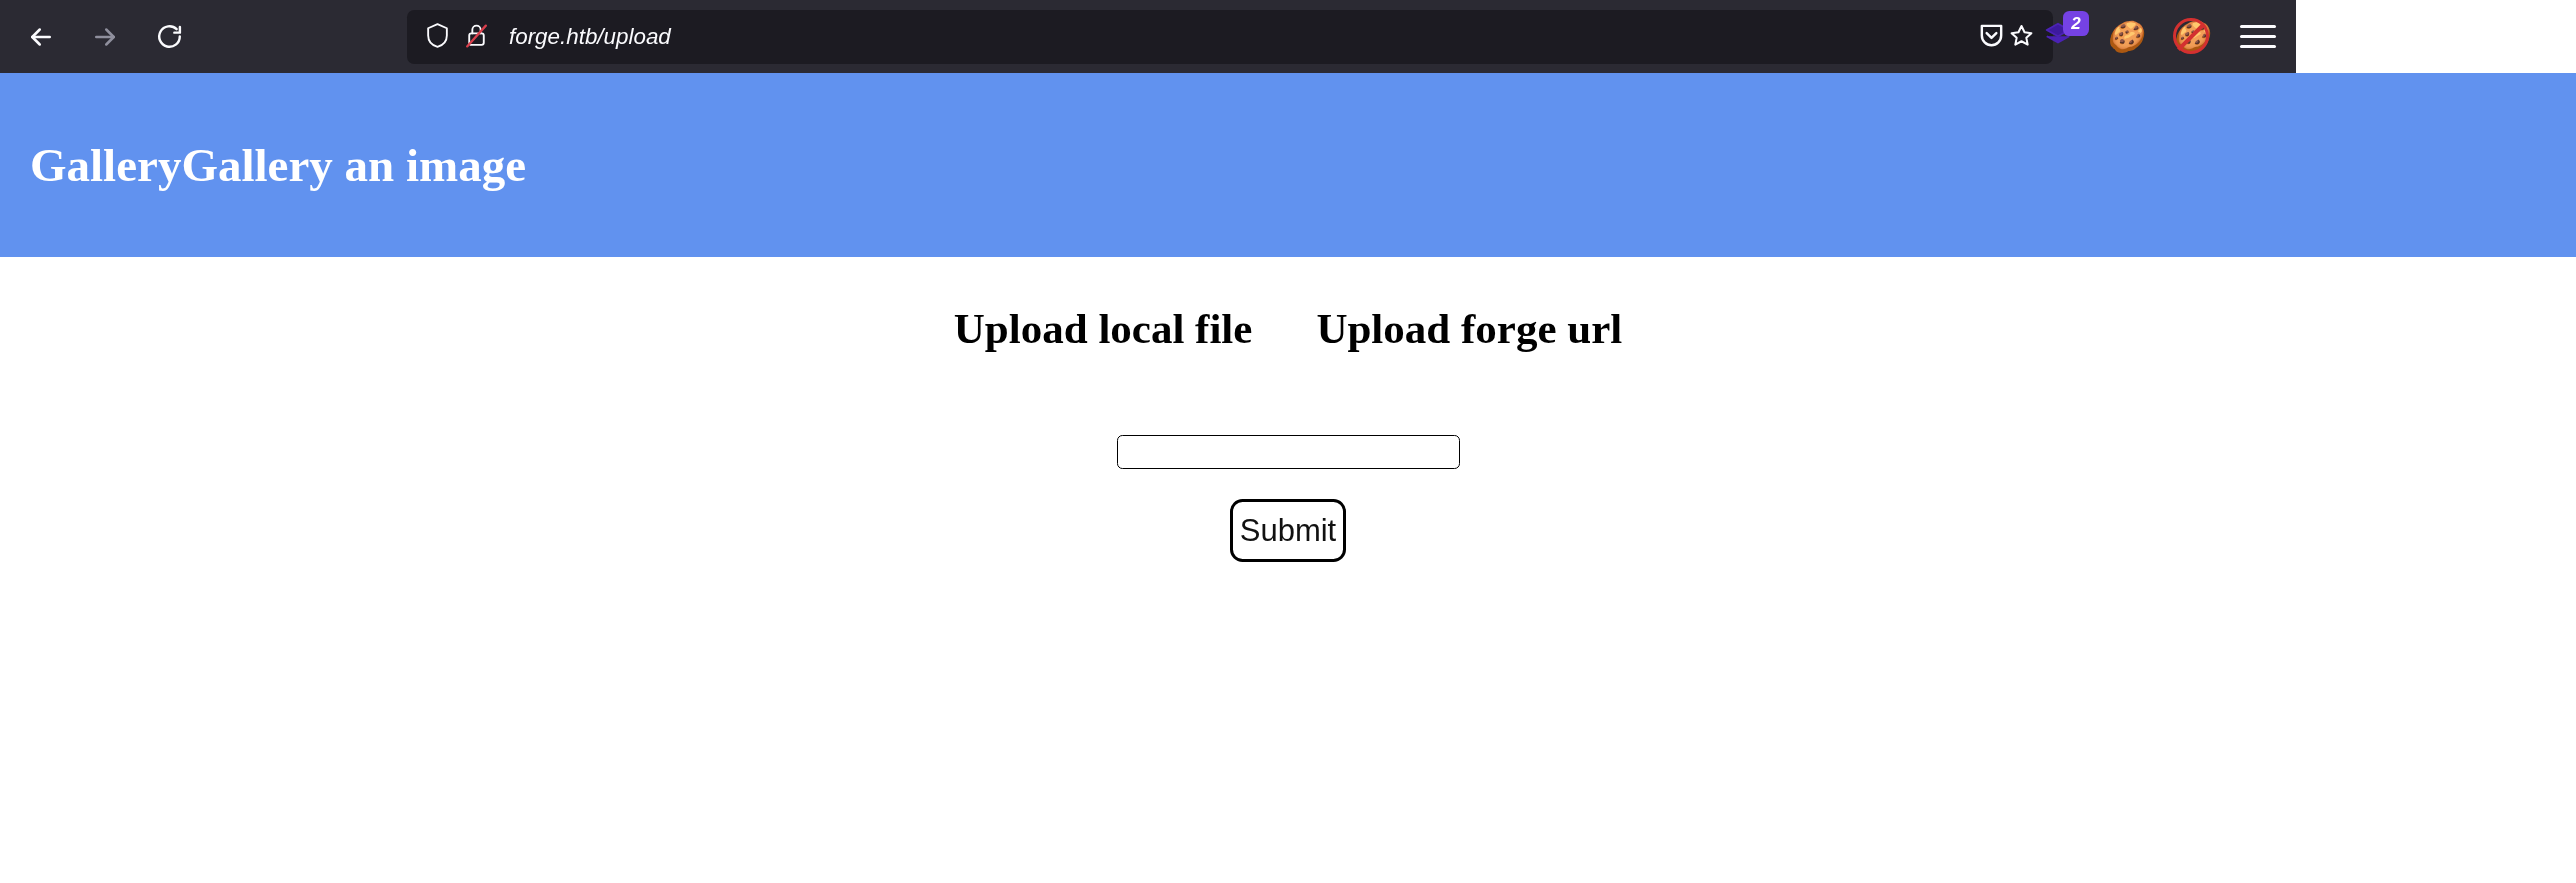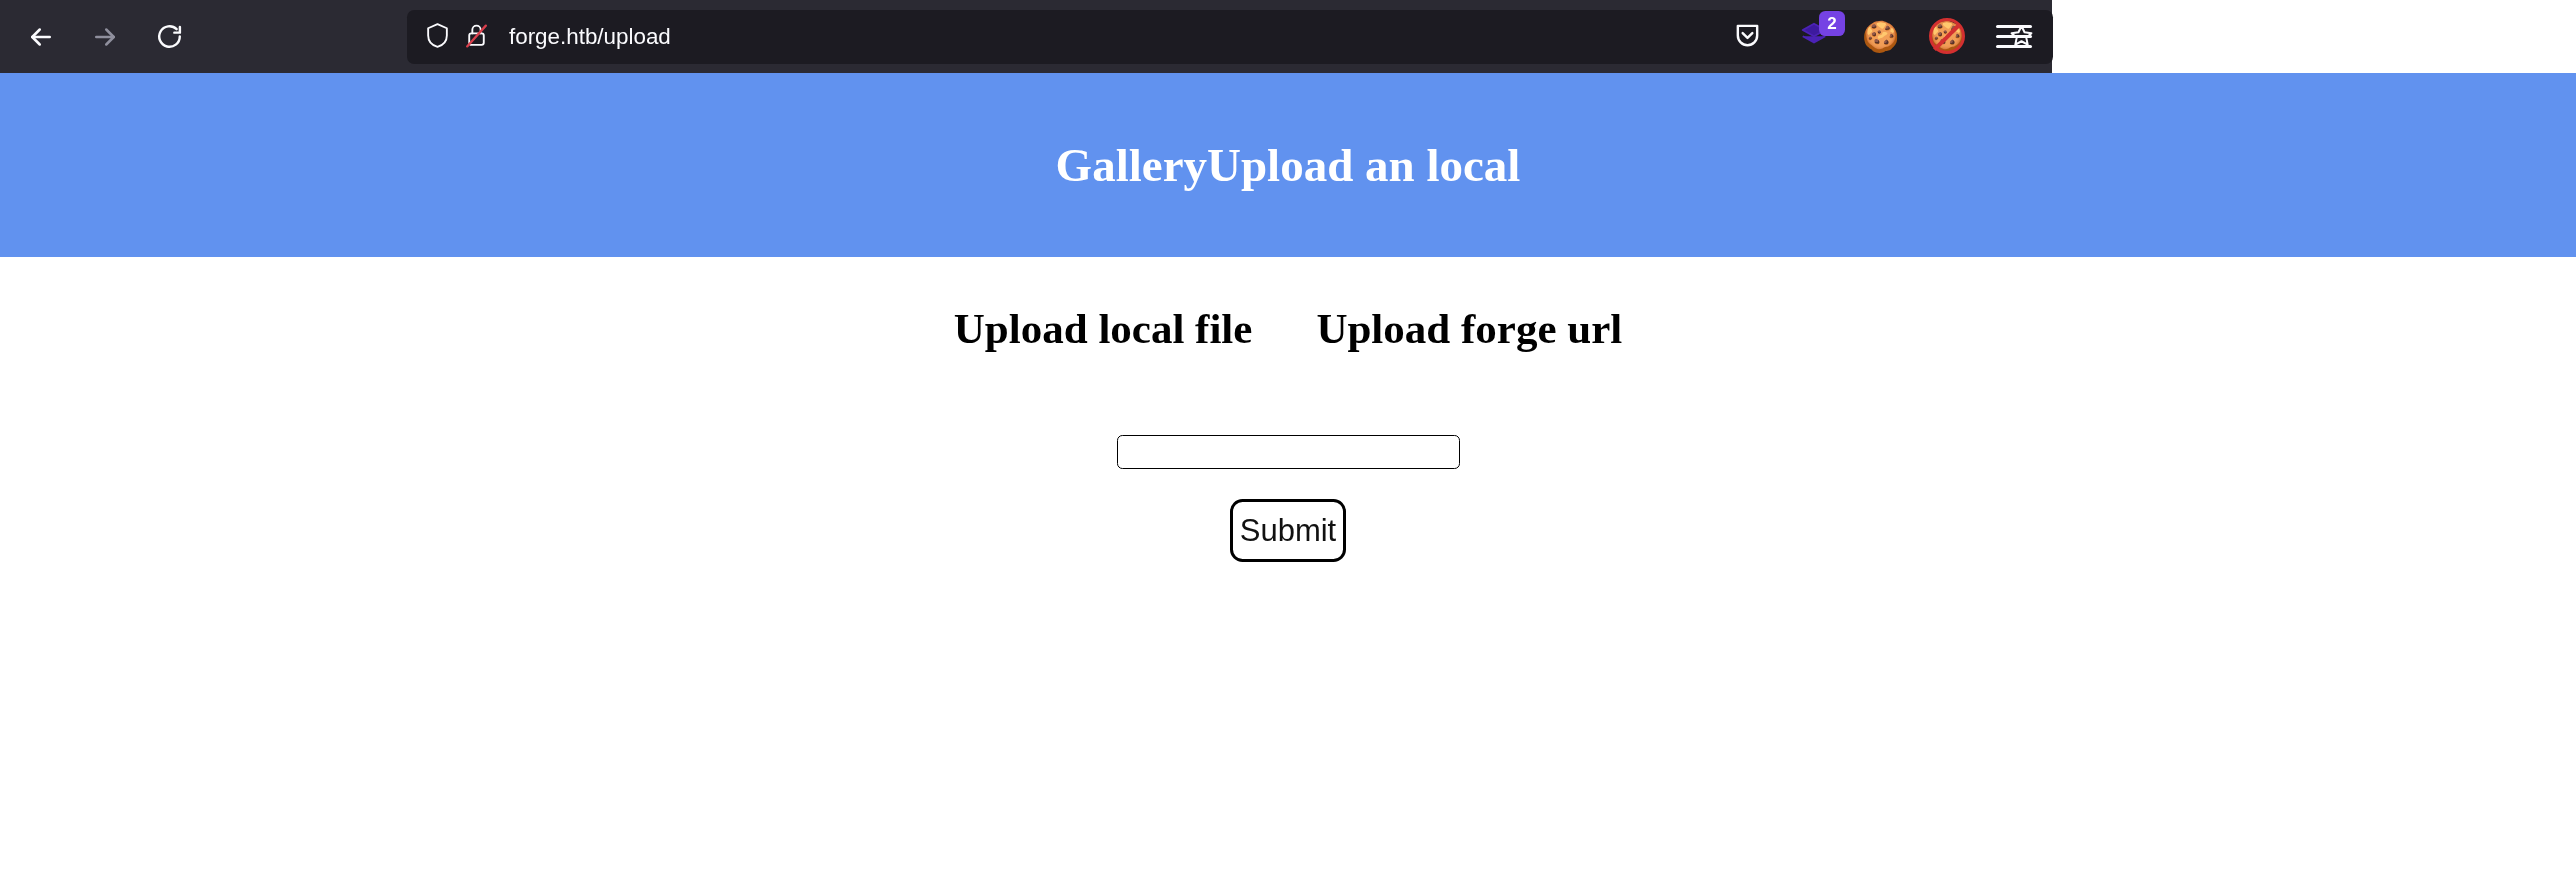--- a/index.html
+++ b/index.html
@@ -7,25 +7,26 @@
     margin: 0; padding: 0;
     width: 2576px; height: 884px;
     overflow: hidden;
     background: #ffffff;
     font-family: "Liberation Sans", sans-serif;
   }
 
   
   .browser-toolbar {
     position: relative;
-    width: 2052px;
+    width: 2296px;
     height: 73px;
     background: #2b2a33;
     display: flex;
     align-items: center;
+    font-style: italic;
   }
   .nav-buttons {
     display: flex;
     align-items: center;
     gap: 7.2px;
     margin-left: 12.5px;
   }
   .nav-btn {
     width: 57px; height: 57px;
     display: flex; align-items: center; justify-content: center;
@@ -126,21 +127,21 @@
     display: block; height: 2.7px; width: 36px; background: #fbfbfe; border-radius: 1.8px;
   }
 
   
   .page-banner {
     width: 2576px;
     height: 184px;
     background: #6192ef;
     display: flex;
     align-items: center;
-    justify-content: center;
+    justify-content: flex-start;
     padding: 0 30px;
   }
   .banner-title, .banner-link {
     font-family: "Liberation Serif", serif;
     font-weight: bold;
     color: #ffffff;
     font-size: 47px;
     line-height: 1;
     text-decoration: none;
     white-space: nowrap;
@@ -323,21 +324,21 @@
         <span></span>
           <span></span>
           <span></span>
       </span>
     </div>
   </div>
 </div>
 
 <div class="page-banner">
   <div class="banner-title">Gallery</div>
-  <a class="banner-link" href="#">Upload an local</a>
+  <a class="banner-link" href="#">Gallery an image</a>
 </div>
 
 <div class="page-body">
 
   <div class="tabs-row">
     <a class="tab-link" href="#">Upload local file</a>
     <a class="tab-link" href="#">Upload forge url</a>
   </div>
 
   <input class="url-input" type="text" placeholder="" style="">

